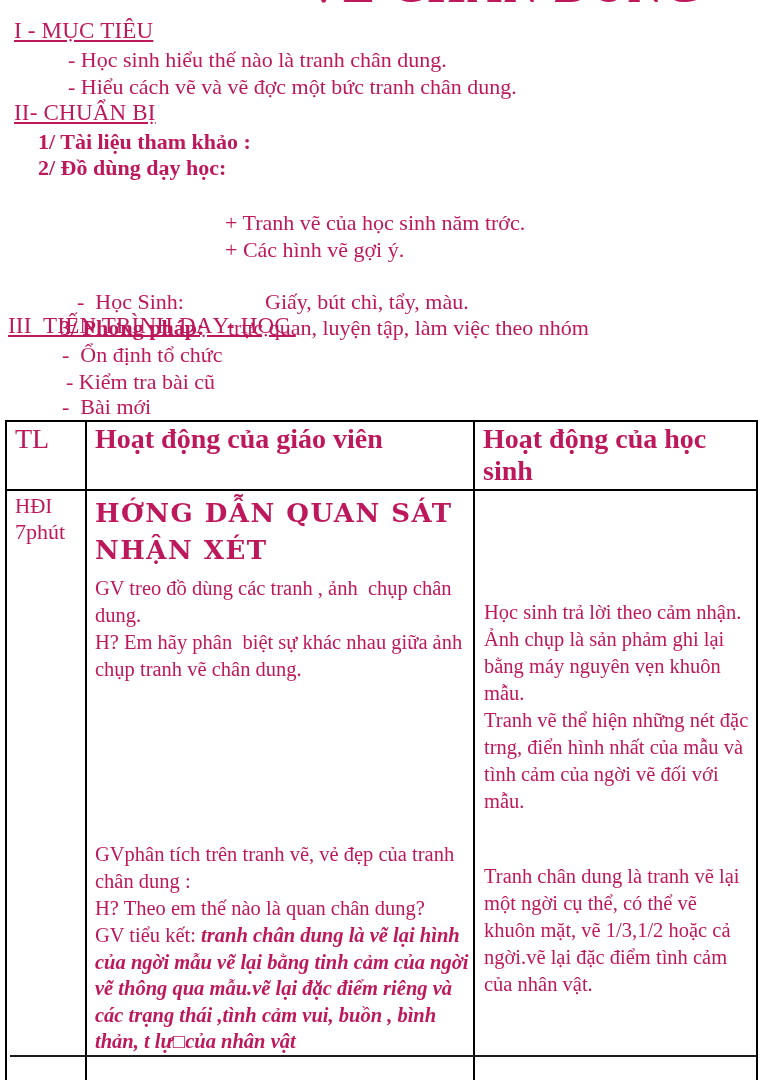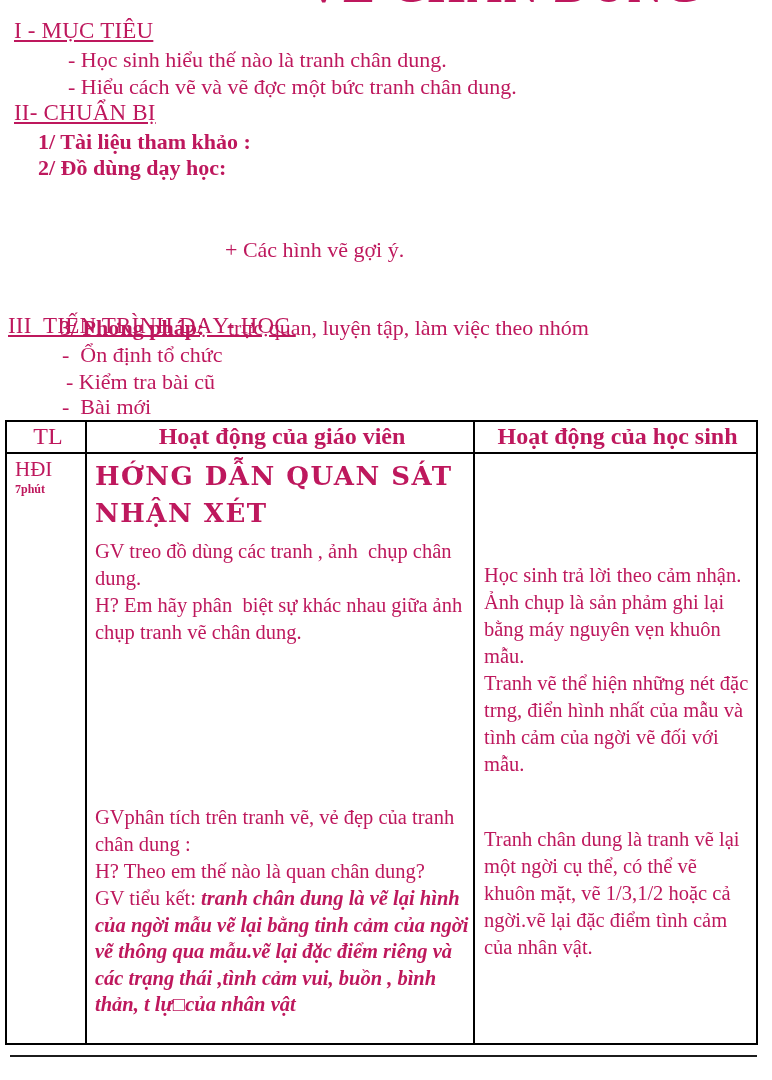--- a/index.html
+++ b/index.html
@@ -29,26 +29,26 @@
   .lbl-pp { display:inline-block; width:168px; font-weight:bold; }
 
   
   .tbl {
     position:absolute; top:420px; left:5px;
     border-collapse:collapse; table-layout:fixed; width:751px;
   }
   .tbl th, .tbl td {
     border:2px solid #000; vertical-align:top; text-align:left;
   }
-  .tbl th { font-size:24px; padding:1px 4px 2px 8px; height:27px;text-align:center; }
+  .tbl th { font-size:28px; padding:1px 4px 2px 8px; height:27px; }
   .th-bold { font-weight:bold; }
   .th-normal { font-weight:normal; }
   .td-tl { padding:3px 4px 0 8px; height:591px; }
   .tl-1 { font-size:21px; }
-  .tl-2 { font-size:12px; font-weight:bold; }
+  .tl-2 { font-size:22px; font-weight:normal; }
   .td-gv { padding:0 4px 0 8px; font-size:20.5px; line-height:27px; }
   .td-hs { padding:0 6px 16px 9px; font-size:20.5px; line-height:27px; }
   .gv-heading {
     font-family:"DejaVu Serif",serif; font-size:26px; line-height:37px;
     letter-spacing:1.5px; font-weight:600; margin:4px 0 6px;
   }
   .para { white-space:pre-wrap; }
   .sp-gv { height:158px; }
   .sp-hs-top { height:108px; }
   .sp-hs-mid { height:48px; }
@@ -67,22 +67,26 @@
   </div>
 
   <div class="abs h1 u" style="top:18px;left:14px;">I - MỤC TIÊU</div>
   <div class="abs body-line" style="top:47px;left:68px;">- Học sinh hiểu thế nào là tranh chân dung.</div>
   <div class="abs h1 u" style="top:100px;left:14px;">II- CHUẨN BỊ</div>
 
   <div class="abs body-line" style="top:74px;left:68px;">- Hiểu cách vẽ và vẽ đợc một bức tranh chân dung.</div>
   <div class="abs body-line b" style="top:129px;left:38px;">1/ Tài liệu tham khảo :</div>
   <div class="abs body-line b" style="top:155px;left:38px;">2/ Đồ dùng dạy học:</div>
 
+  <div class="abs body-line" style="top:210px;left:225px;">+ Tranh vẽ của học sinh năm trớc.</div>
   <div class="abs body-line" style="top:237px;left:225px;">+ Các hình vẽ gợi ý.</div>
 
+  <div class="row" style="top:263px;left:55px;">
+    <span class="lbl-hs">-  Học Sinh:</span><span>Giấy, bút chì, tẩy, màu.</span>
+  </div>
 
   <div class="row" style="top:289px;left:38px;">
     <span class="lbl-pp">3/ Phơng pháp:</span><span>trực quan, luyện tập, làm việc theo nhóm</span>
   </div>
 
   <div class="abs h1 u" style="top:313px;left:8px;">III  TIẾN TRÌNH DẠY- HỌC </div>
   <div class="abs body-line" style="top:342px;left:62px;">-  Ổn định tổ chức</div>
   <div class="abs body-line" style="top:369px;left:66px;">- Kiểm tra bài cũ</div>
   <div class="abs body-line" style="top:394px;left:62px;">-  Bài mới</div>
 

